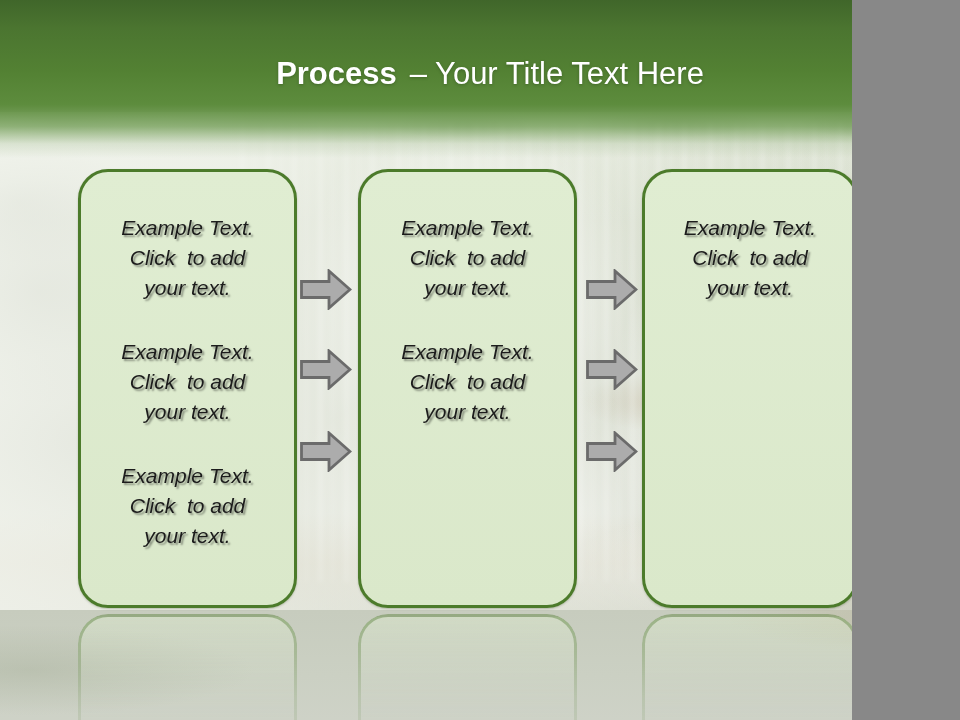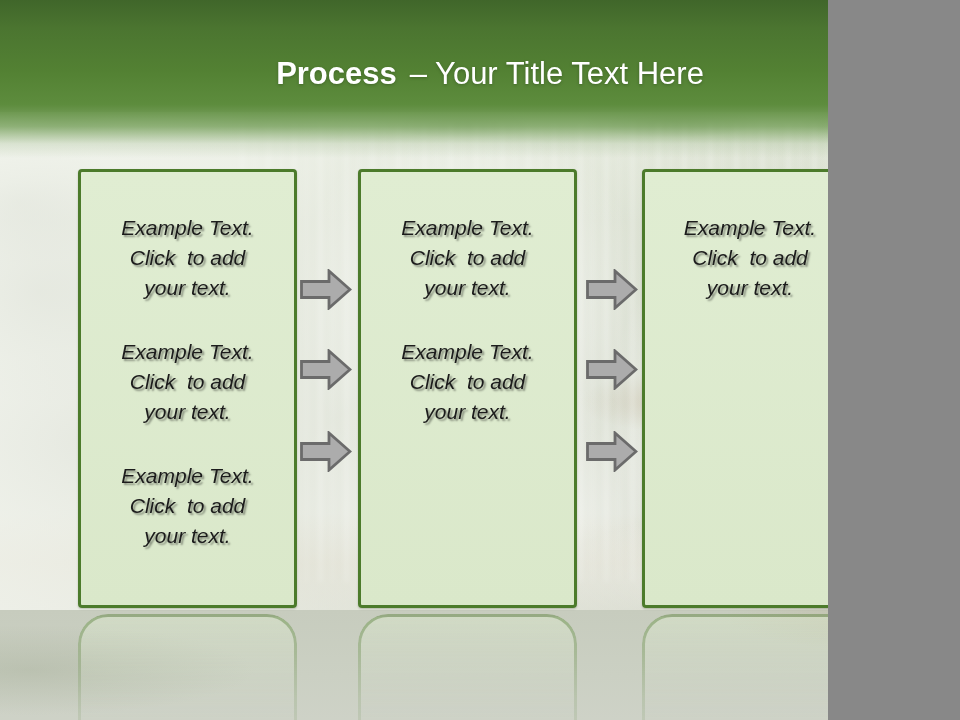--- a/index.html
+++ b/index.html
@@ -1,19 +1,20 @@
 <!DOCTYPE html>
 <html><head>
 <meta charset="utf-8">
 <style>
   html,body{margin:0;padding:0;background:#888;}
   .slide{
     position:relative;width:828px;height:720px;overflow:hidden;
     background:#ccd1c3;
     font-family:"Liberation Sans", sans-serif;
+    padding-left:24px;
   }
 
   
   .photo{
     position:absolute;left:0;top:112px;width:960px;height:502px;
     background:
       
       radial-gradient(90px 20px at 6% 10px,  rgba(52,76,38,.45), transparent 70%),
       radial-gradient(120px 22px at 26% 8px, rgba(52,76,38,.40), transparent 70%),
       radial-gradient(110px 20px at 48% 12px,rgba(52,76,38,.42), transparent 70%),
@@ -91,21 +92,21 @@
     text-shadow:0 1px 3px rgba(30,50,20,.35);
     transform:translateX(10px);
     cursor:default;
   }
   .title .t-bold{font-weight:700;}
   .title .t-rest{font-weight:400;margin-left:13px;}
 
   
   .pbox{
     position:absolute;top:169px;height:439px;width:219px;
-    box-sizing:border-box;border:3px solid #4c7b2b;border-radius:4px;
+    box-sizing:border-box;border:3px solid #4c7b2b;border-radius:30px;
     background:linear-gradient(180deg,#e0edd2 0%,#dae8ca 100%);
     box-shadow:0 1px 2px rgba(40,60,25,.25);
     padding-top:41px;text-align:center;
   }
   .pbox-1{left:78px;}
   .pbox-2{left:358px;}
   .pbox-3{left:642px;width:216px;}
   .para{margin:0 0 34px 0;}
   .line{
     display:block;white-space:pre;

